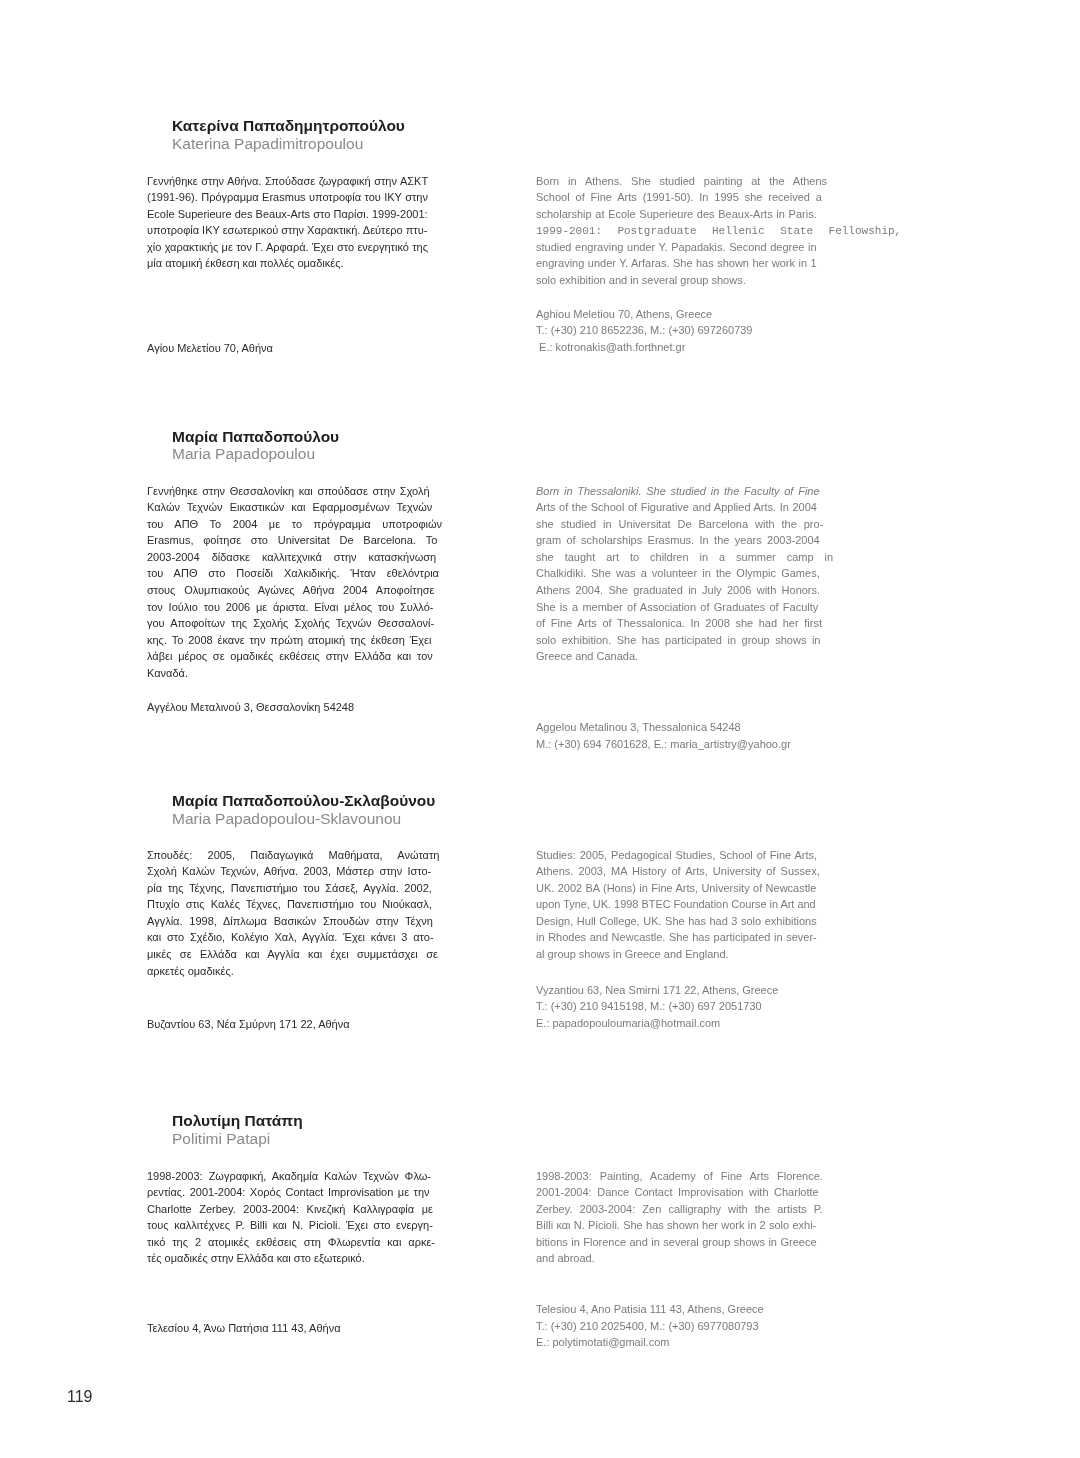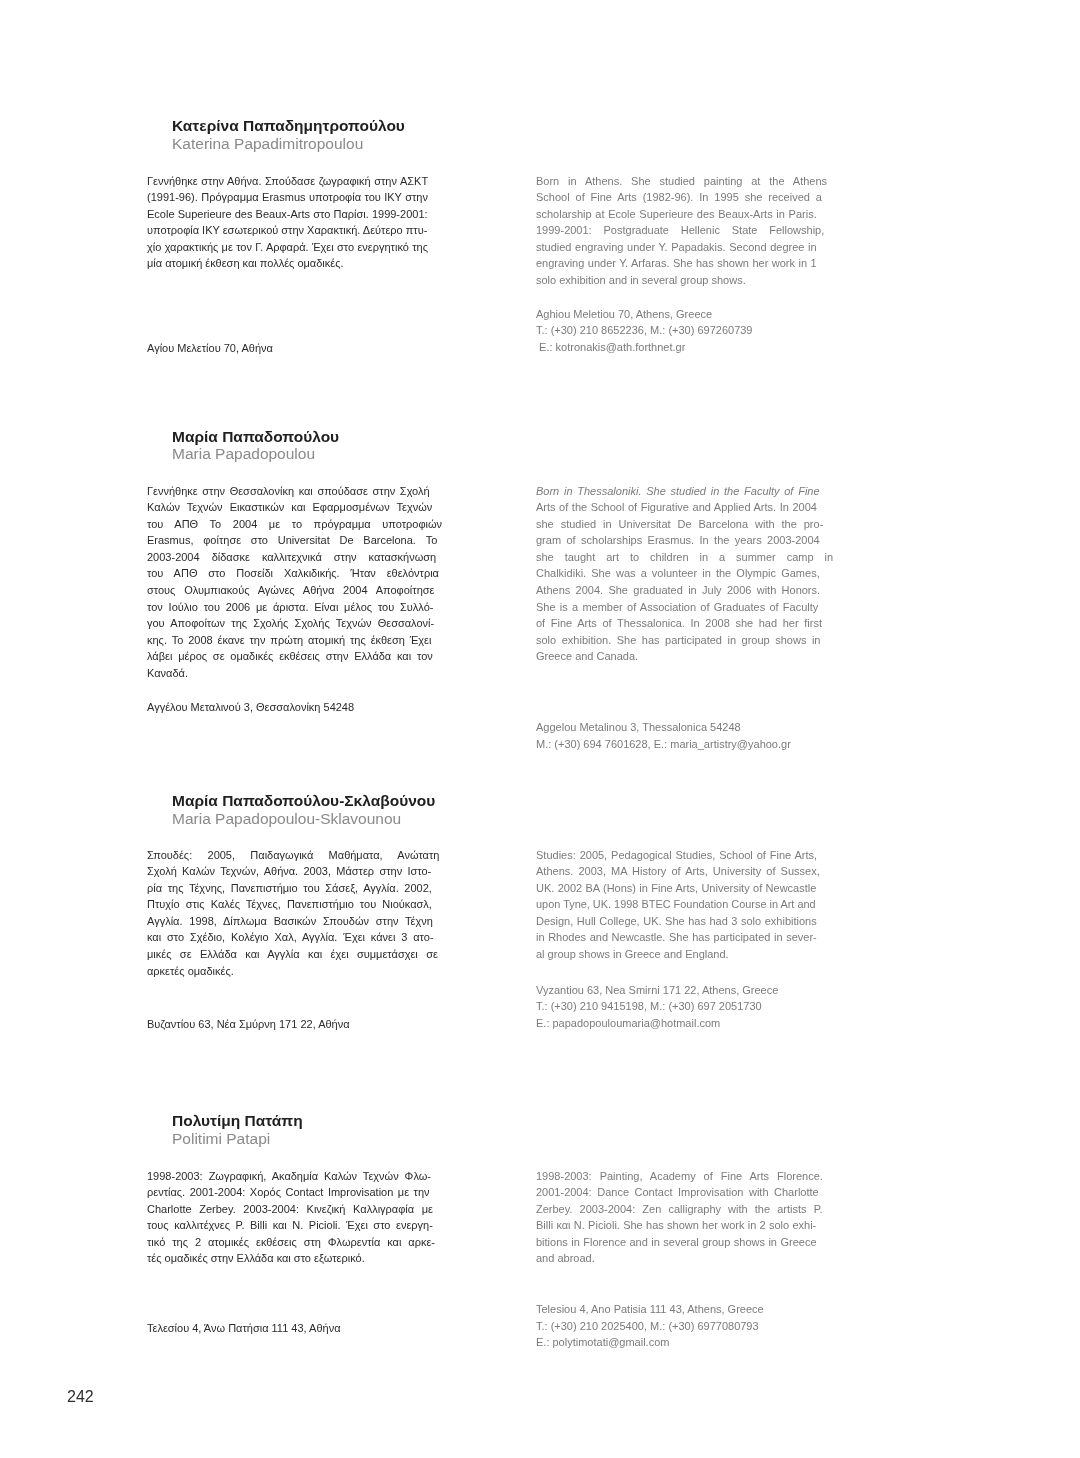--- a/index.html
+++ b/index.html
@@ -51,23 +51,23 @@
     <div class="abs col-gr lines" style="top:172.5px">
         <div class="ln"><span style="word-spacing: 0.515625px;">Γεννήθηκε στην Αθήνα. Σπούδασε ζωγραφική στην ΑΣΚΤ</span></div>
         <div class="ln"><span style="word-spacing: 0.388021px;">(1991-96). Πρόγραμμα Erasmus υποτροφία του ΙΚΥ στην</span></div>
         <div class="ln"><span style="word-spacing: 0.117188px;">Ecole Superieure des Beaux-Arts στο Παρίσι. 1999-2001:</span></div>
         <div class="ln"><span style="display: inline-block; transform-origin: 0px 0px; transform: scaleX(0.999832);">υποτροφία ΙΚΥ εσωτερικού στην Χαρακτική. Δεύτερο πτυ-</span></div>
         <div class="ln"><span style="word-spacing: 0.253472px;">χίο χαρακτικής με τον Γ. Αρφαρά. Έχει στο ενεργητικό της</span></div>
         <div class="ln"><span>μία ατομική έκθεση και πολλές ομαδικές.</span></div>
       </div>
     <div class="abs col-en lines" style="top:172.5px">
         <div class="ln"><span style="word-spacing: 5.80664px;">Born in Athens. She studied painting at the Athens</span></div>
-        <div class="ln"><span style="word-spacing: 2.82292px;">School of Fine Arts (1982-96). In 1995 she received a</span></div>
+        <div class="ln"><span style="word-spacing: 2.82292px;">School of Fine Arts (1991-50). In 1995 she received a</span></div>
         <div class="ln"><span style="word-spacing: 0.620536px;">scholarship at Ecole Superieure des Beaux-Arts in Paris.</span></div>
-        <div class="ln"><span style="word-spacing: 8.78125px;">1999-2001: Postgraduate Hellenic State Fellowship,</span></div>
+        <div class="ln"><span style="word-spacing: 8.78125px; font-family: Liberation Mono, monospace;">1999-2001: Postgraduate Hellenic State Fellowship,</span></div>
         <div class="ln"><span style="word-spacing: 0.569196px;">studied engraving under Y. Papadakis. Second degree in</span></div>
         <div class="ln"><span style="word-spacing: 0.403125px;">engraving under Y. Arfaras. She has shown her work in 1</span></div>
         <div class="ln"><span>solo exhibition and in several group shows.</span></div>
       </div>
     <div class="abs col-en lines" style="top:305.5px">
         <div class="ln"><span>Aghiou Meletiou 70, Athens, Greece</span></div>
         <div class="ln"><span>T.: (+30) 210 8652236, M.: (+30) 697260739</span></div>
         <div class="ln"><span> E.: kotronakis@ath.forthnet.gr</span></div>
       </div>
     <div class="abs col-gr lines" style="top:339.5px">
@@ -168,14 +168,14 @@
     <div class="abs col-en lines" style="top:1301px">
         <div class="ln"><span>Telesiou 4, Ano Patisia 111 43, Athens, Greece</span></div>
         <div class="ln"><span>T.: (+30) 210 2025400, M.: (+30) 6977080793</span></div>
         <div class="ln"><span>E.: polytimotati@gmail.com</span></div>
       </div>
     <div class="abs col-gr lines" style="top:1319.5px">
         <div class="ln"><span>Τελεσίου 4, Άνω Πατήσια 111 43, Αθήνα</span></div>
       </div>
   </section>
 
-  <div class="abs page-number">242</div>
+  <div class="abs page-number">119</div>
 </div>
 
 </body></html>

